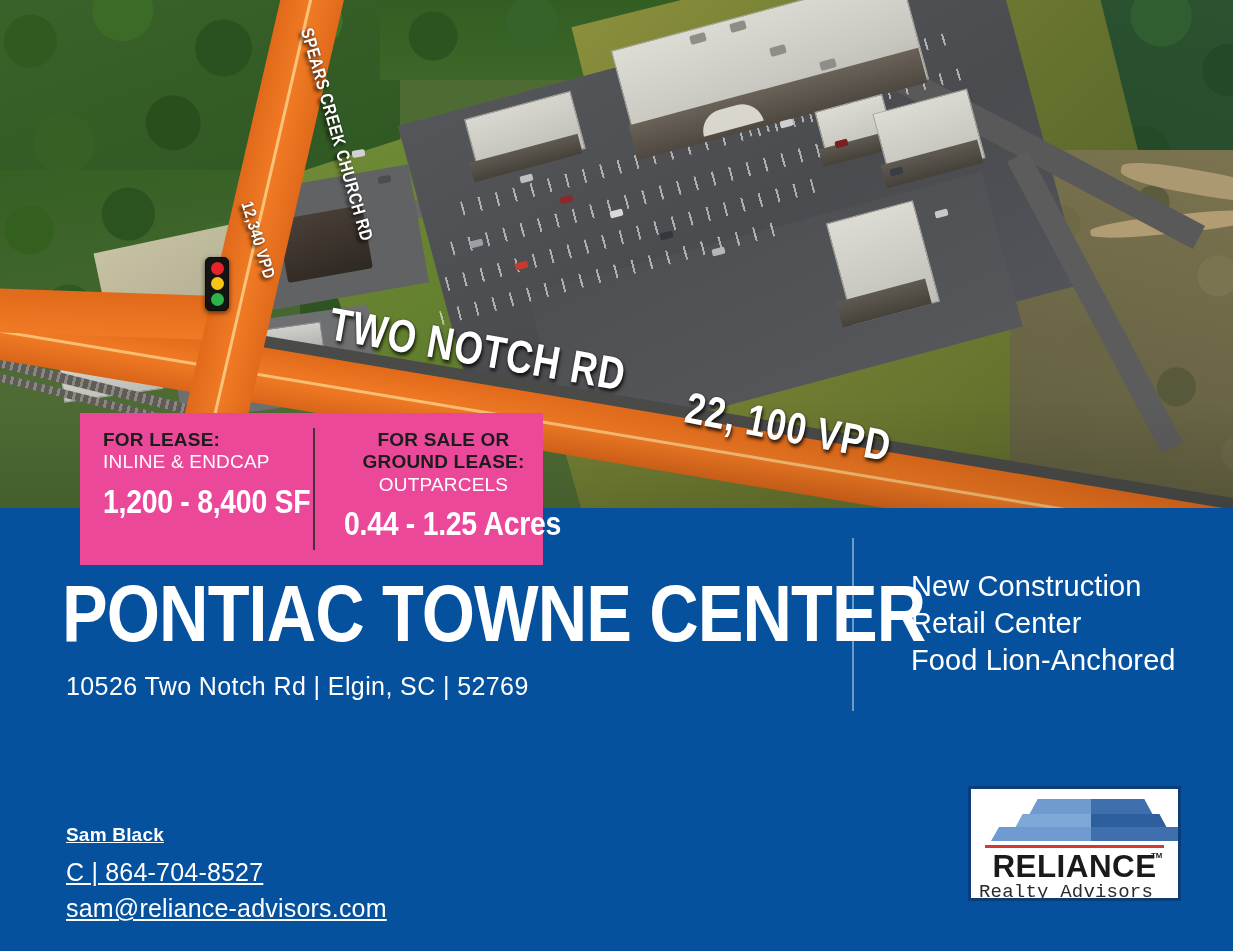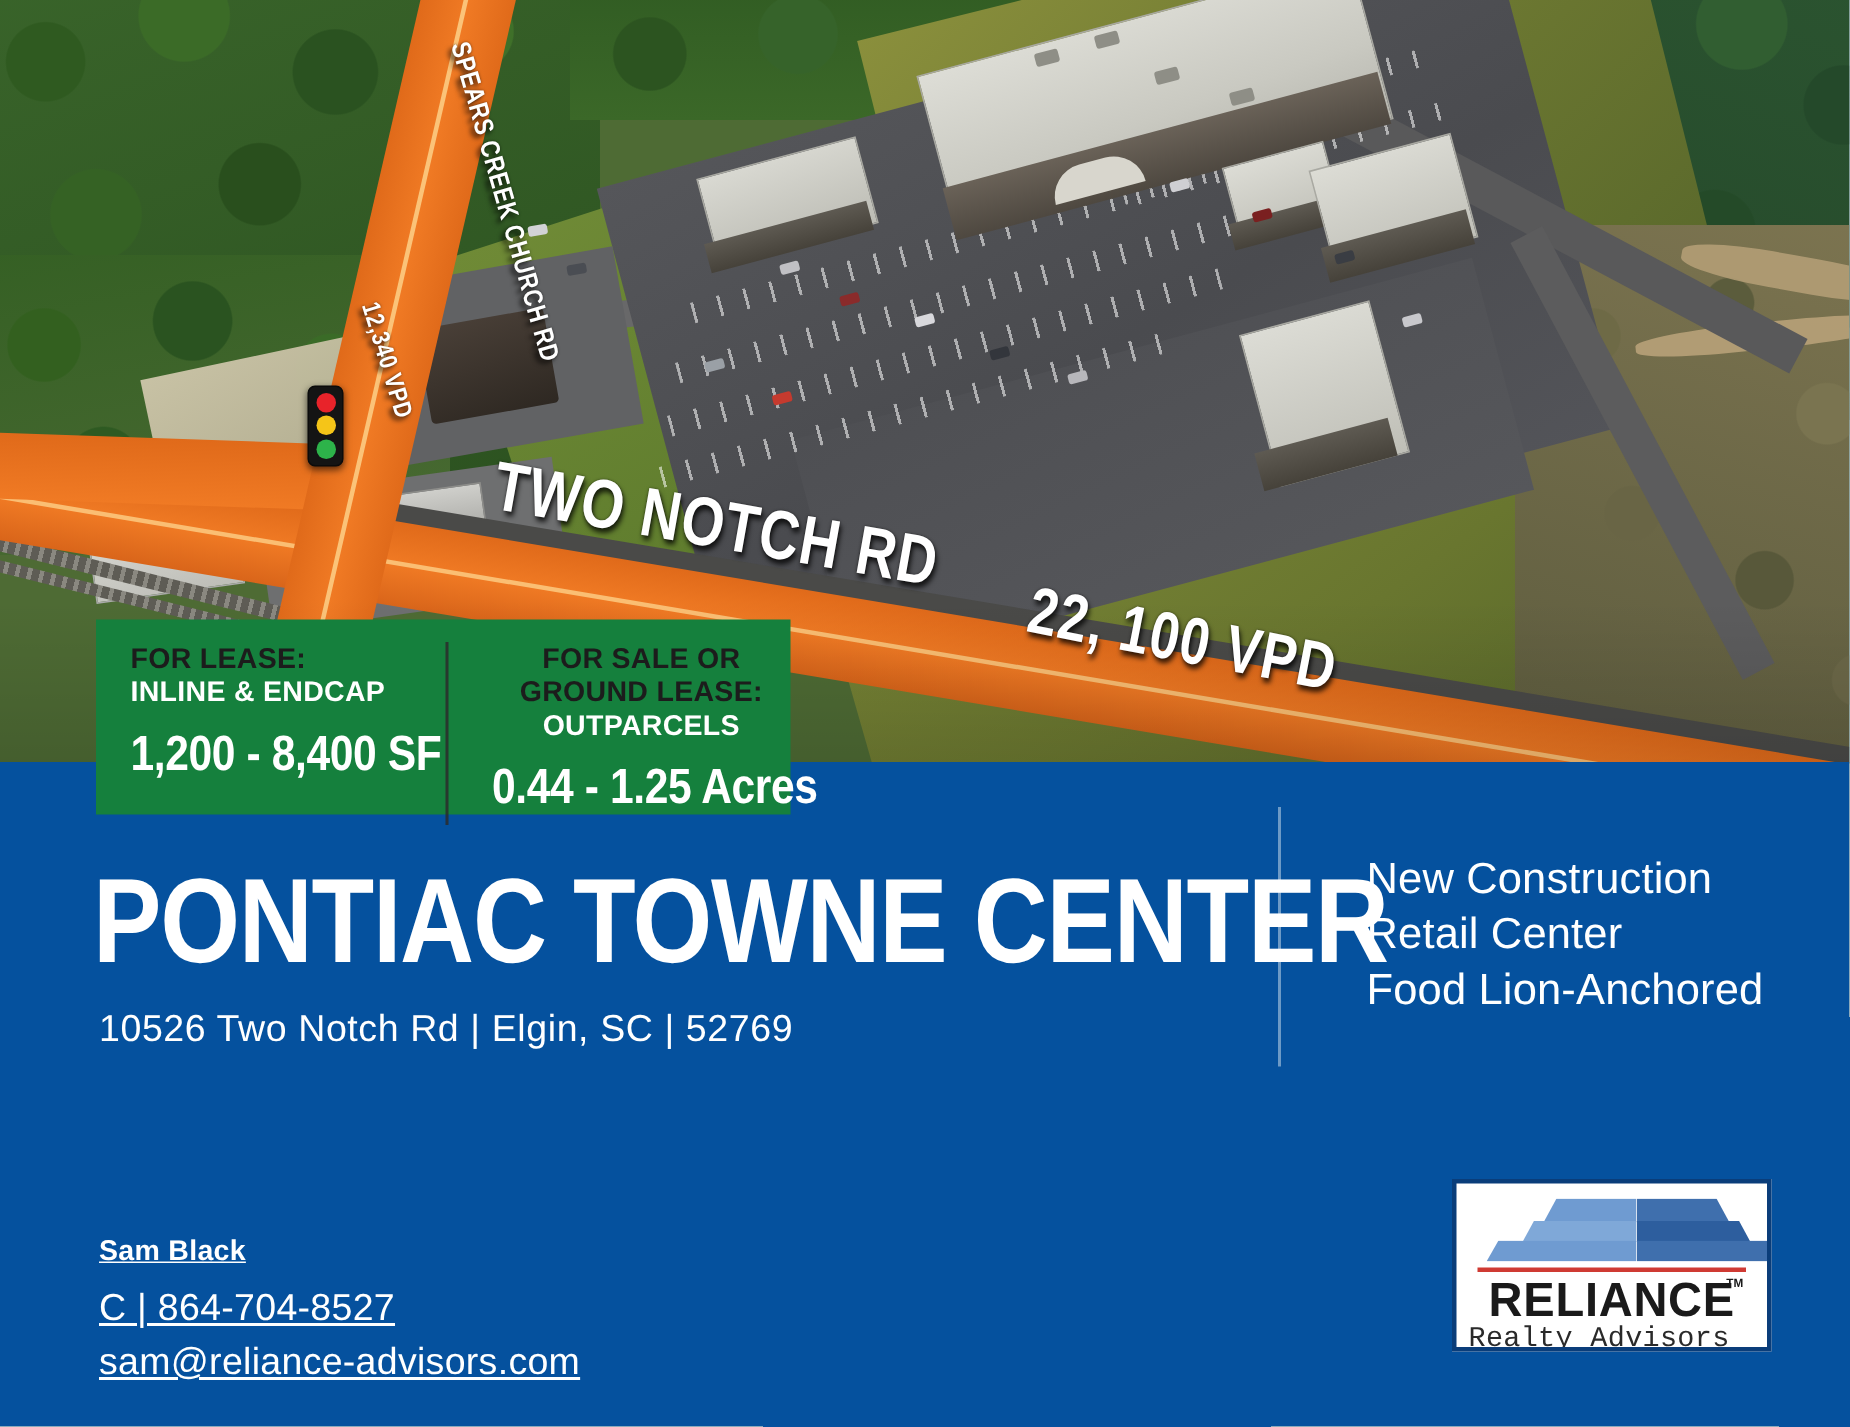--- a/index.html
+++ b/index.html
@@ -308,42 +308,42 @@
     justify-content: space-around; padding: 3px 0;
   }
   #traffic-light span { display:block; width: 13px; height: 13px; border-radius: 50%; }
   .tl-red { background: #e8232a; }
   .tl-yel { background: #f5c518; }
   .tl-grn { background: #2db34a; }
 
   
   #spec-box {
     position: absolute;
-    left: 64px; top: 413px;
-    width: 463px; height: 130px;
-    background: #15803d;
+    left: 80px; top: 413px;
+    width: 463px; height: 152px;
+    background: #ec4899;
     display: flex;
     z-index: 8;
   }
   .spec-col { padding: 16px 0 14px 23px; position: relative; }
   .spec-col-1 { width: 234px; }
   .spec-col-2 { width: 229px; padding-left: 30px; text-align: center; }
   #spec-divider {
     position: absolute; left: 233px; top: 15px;
     width: 2px; height: 122px; background: #2b2b2b;
     opacity: .85;
   }
   .spec-head {
     color: #1c1c1c;
     font-size: 19px; font-weight: 700; line-height: 1.18;
     letter-spacing: .2px;
   }
   .spec-sub {
     color: #ffffff;
-    font-size: 19px; font-weight: 700; line-height: 1.18;
+    font-size: 19px; font-weight: 400; line-height: 1.18;
     letter-spacing: .2px;
   }
   .spec-val {
     color: #ffffff;
     font-size: 33px; font-weight: 700;
     margin-top: 9px;
     letter-spacing: -.3px;
     transform: scaleX(.86);
     transform-origin: 0 50%;
     white-space: nowrap;

